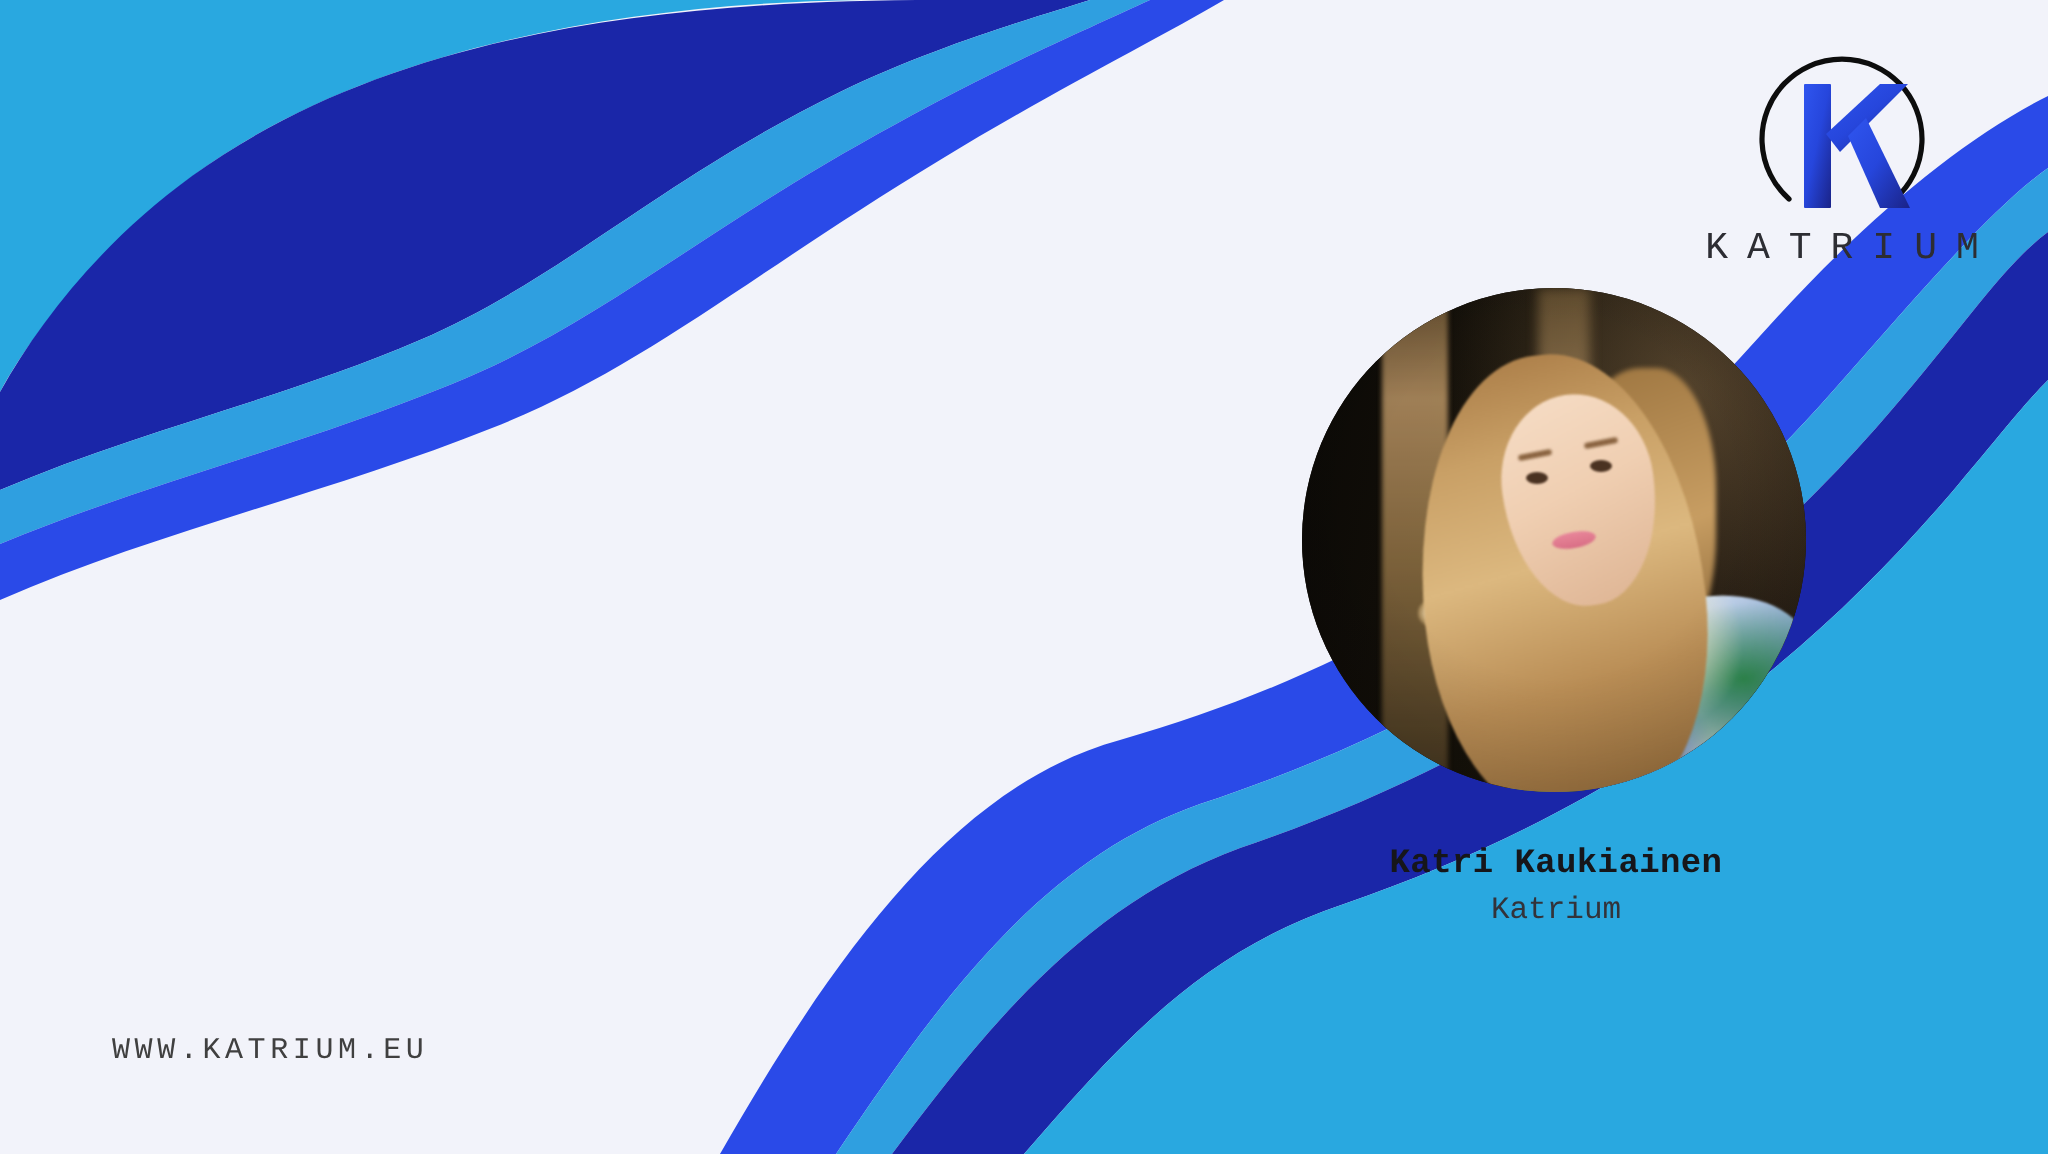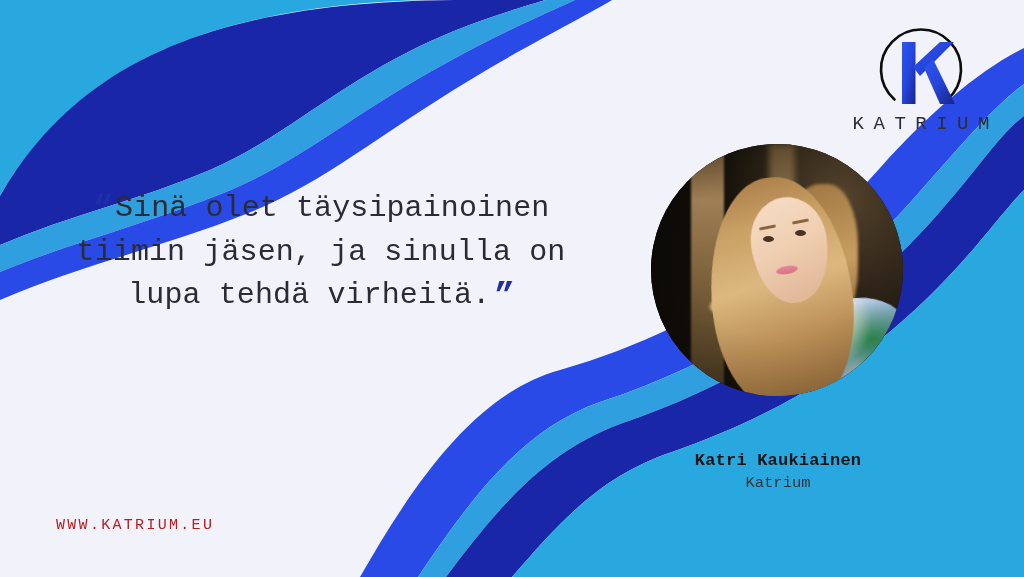--- a/index.html
+++ b/index.html
@@ -197,21 +197,20 @@
     top: 422px;
     width: 266px;
     text-align: center;
   }
   .attr-name {
     font-size: 17px;
     font-weight: 700;
     color: #16161a;
     letter-spacing: 0.2px;
     line-height: 1.35;
-    margin-top: 28px;
   }
   .attr-role, .attr-company {
     font-size: 15.5px;
     font-weight: 400;
     color: #33333a;
     line-height: 1.4;
   }
 
   
   .logo {
@@ -236,21 +235,21 @@
     font-weight: 400;
   }
 
   
   .site-url {
     position: absolute;
     left: 56px;
     top: 517px;
     font-size: 15px;
     letter-spacing: 2.3px;
-    color: #b91c1c;
+    color: #404040;
     font-weight: 400;
   }
 </style>
 </head>
 <body>
 
 <div id="slide">
 
   <svg class="wave-layer" viewBox="0 0 1024 577" preserveAspectRatio="none" aria-hidden="true">
 
@@ -306,27 +305,20 @@
 
       <g fill="url(#kgrad)">
         <rect x="74" y="26" width="13.5" height="62" rx="0.5"></rect>
         <polygon points="112,26 126,26 92,60 85,51"></polygon>
         <polygon points="96,52 112,88 127,88 105,43"></polygon>
       </g>
     </svg>
     <span class="logo-word">KATRIUM</span>
   </div>
 
-  <div class="quote-block">
-    <p class="quote-text">
-      <span class="qmark open">“</span><span>Sinä olet täysipainoinen tiimin</span>
-      <span>jäsen, ja sinulla on lupa tehdä</span>
-      <span>virheitä.</span><span class="qmark close">”</span>
-    </p>
-  </div>
 
   <div class="portrait-wrap">
     <div class="portrait">
       <div class="ph-bg-dark"></div>
       <div class="ph-pillar"></div>
       <div class="ph-pillar2"></div>
       <div class="ph-bokeh"></div>
       <div class="ph-bokeh b2"></div>
       <div class="ph-hair-back"></div>
       <div class="ph-blouse"></div>

